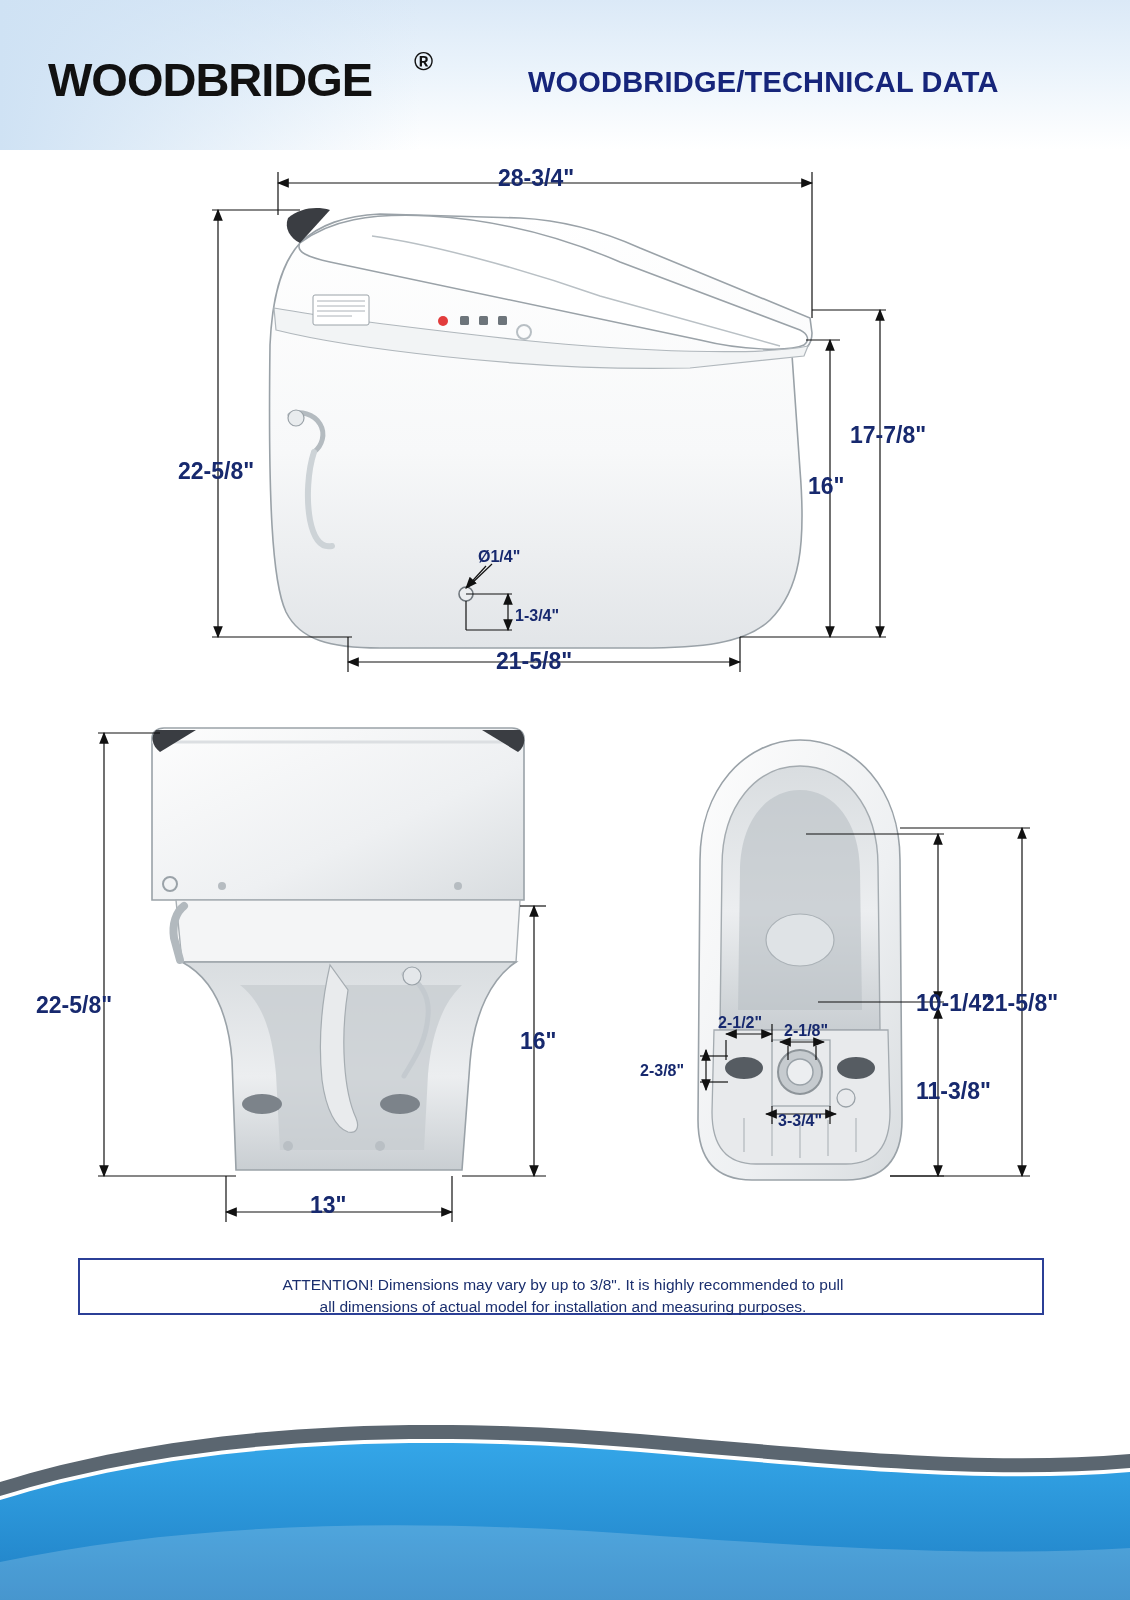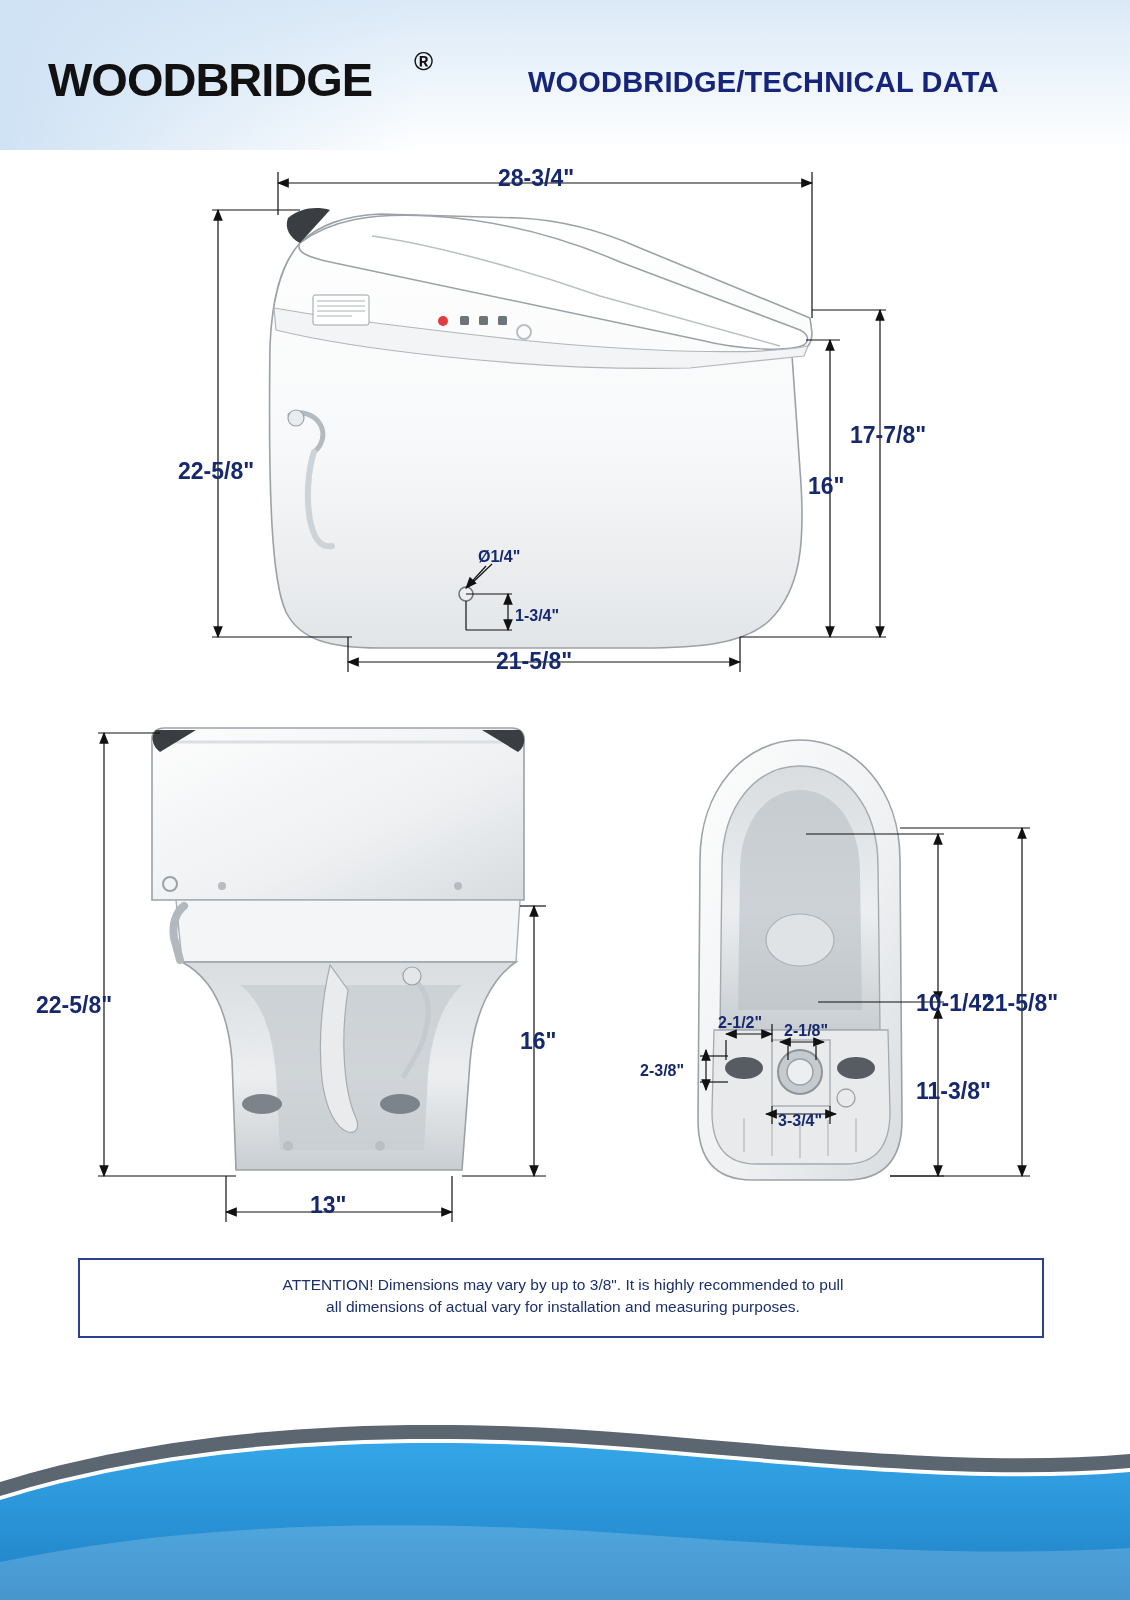--- a/index.html
+++ b/index.html
@@ -84,21 +84,21 @@
     position: absolute;
     left: 0; top: 0;
     width: 1130px; height: 1600px;
     pointer-events: none;
   }
 
   
   .attention-box {
     position: absolute;
     left: 78px; top: 1258px;
-    width: 966px; height: 80px;
+    width: 966px; height: 57px;
     border: 2px solid #2b3f96;
     background: #ffffff;
     box-sizing: border-box;
   }
   .attention-text {
     position: absolute;
     left: 0; top: 14px;
     width: 966px;
     text-align: center;
     font-size: 15.5px;
@@ -365,17 +365,17 @@
   <div class="dim" style="left:982px; top:990px;">21-5/8"</div>
   <div class="dim" style="left:916px; top:1078px;">11-3/8"</div>
   <div class="dim small" style="left:718px; top:1014px;">2-1/2"</div>
   <div class="dim small" style="left:784px; top:1022px;">2-1/8"</div>
   <div class="dim small" style="left:640px; top:1062px;">2-3/8"</div>
   <div class="dim small" style="left:778px; top:1112px;">3-3/4"</div>
 
   <div class="attention-box">
     <div class="attention-text">
       <span>ATTENTION! Dimensions may vary by up to 3/8". It is highly recommended to pull</span><br>
-      <span>all dimensions of actual vary for installation and measuring purposes.</span>
+      <span>all dimensions of actual model for installation and measuring purposes.</span>
     </div>
   </div>
 
 </div>
 
 </body></html>

